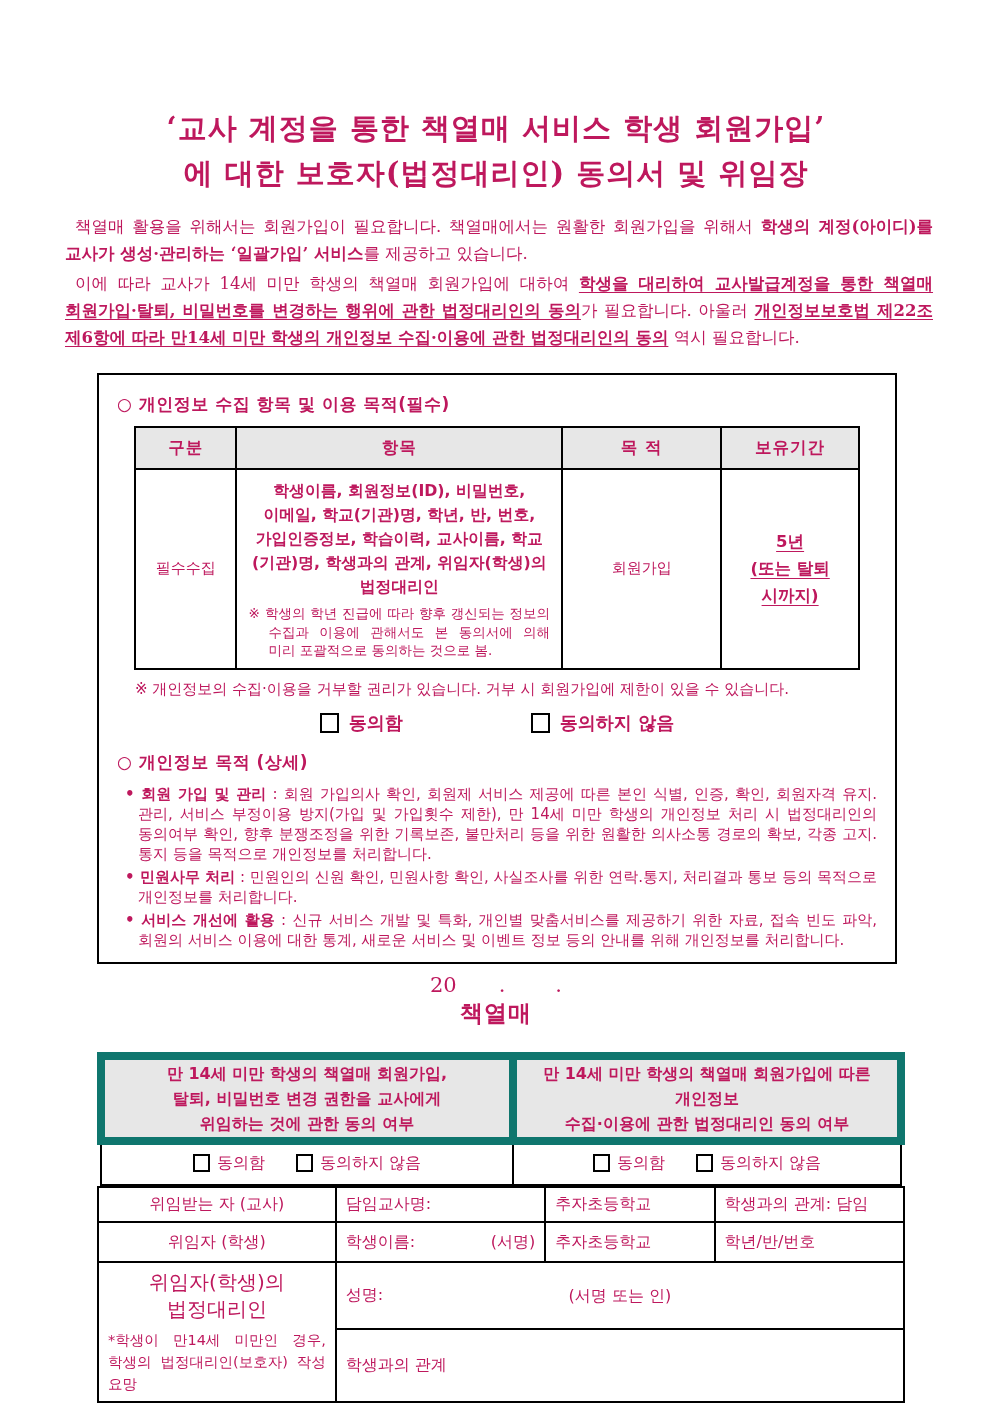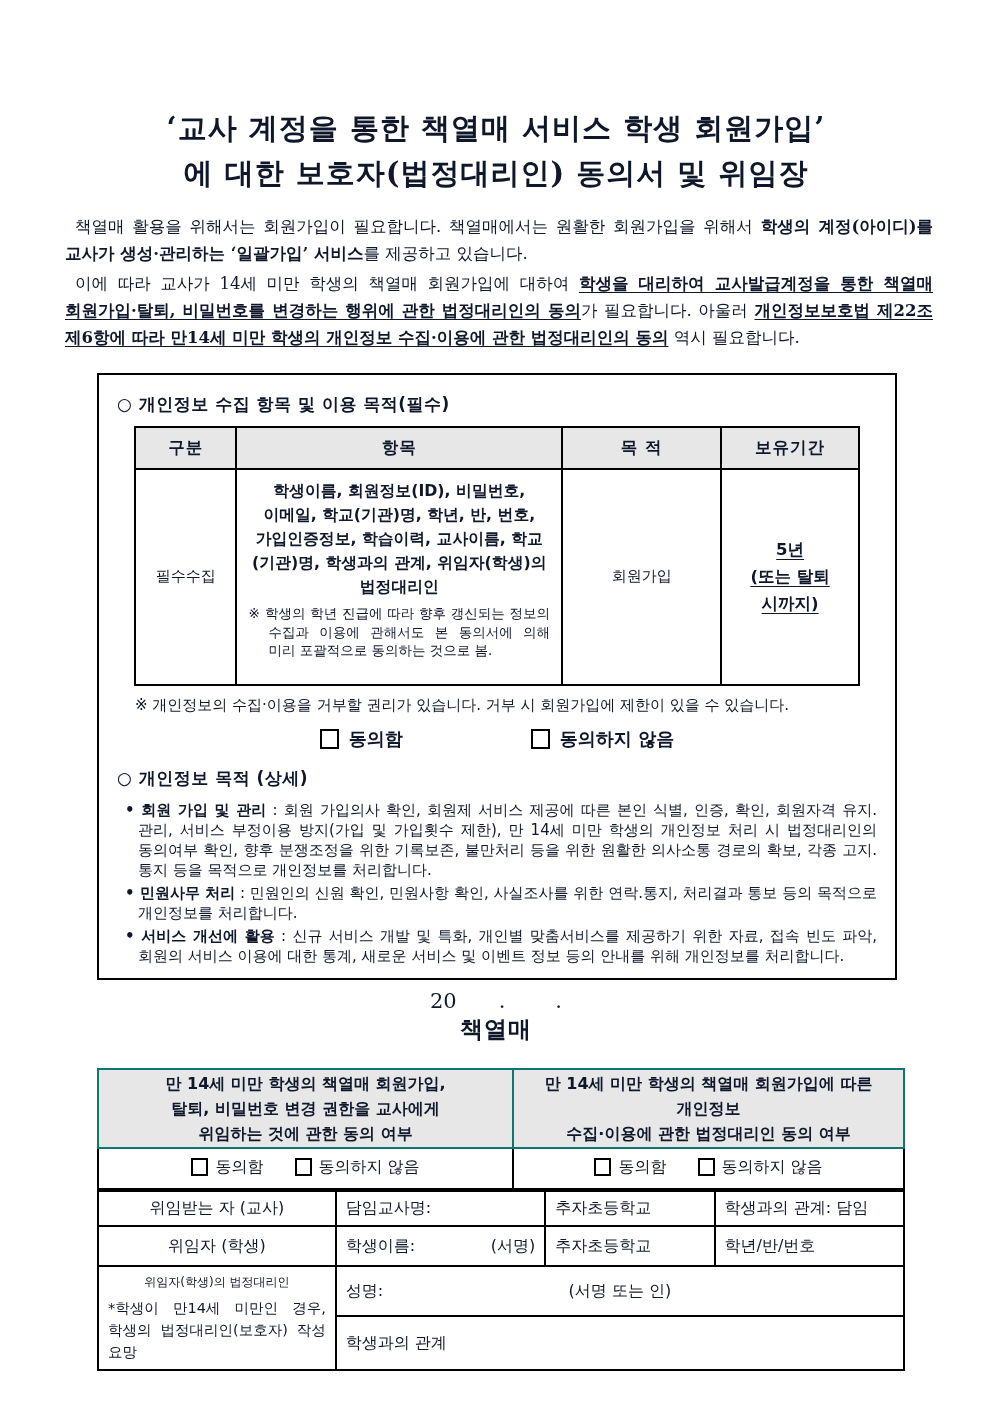--- a/index.html
+++ b/index.html
@@ -1,17 +1,17 @@
 <!DOCTYPE html>
 <html lang="ko"><head>
 <meta charset="utf-8">
 <style>
   html,body{margin:0;padding:0;background:#fff;}
   .page{
-    width:992px;height:1403px;background:#ffffff;color:#0f172a;
+    width:992px;height:1403px;background:#ffffff;color:#be185d;
     position:relative;overflow:hidden;
     font-family:"DejaVu Serif","Liberation Serif",serif;
   }
   .b{font-weight:bold;}
   .u{text-decoration:underline;text-underline-offset:3px;}
   
   .title{
     margin:106px 60px 0 60px;text-align:center;font-weight:bold;
     font-size:29px;line-height:45px;letter-spacing:1px;
   }
@@ -26,21 +26,21 @@
   }
   .sec-title{font-size:17px;font-weight:bold;margin:4px 4px 10px 4px;letter-spacing:0.5px;}
   table{border-collapse:collapse;}
   .t1{width:94.5%;margin:4px auto 8px auto;text-align:center;}
   .t1 th{
     background:#e7e7e7;border:2px solid #000;font-size:16.5px;
     padding:9px 4px;font-weight:bold;letter-spacing:1px;
   }
   .t1 td{border:2px solid #000;vertical-align:middle;}
   .t1 .c1{width:14%;font-size:15px;}
-  .t1 .c2{width:45%;padding:9px 11px 24px 11px;}
+  .t1 .c2{width:45%;padding:9px 11px 8px 11px;}
   .t1 .c3{width:22%;font-size:15px;font-family:Liberation Serif, serif;}
   .t1 .c4{width:19%;}
   .items{font-weight:bold;font-size:15.8px;line-height:24px;text-align:center;word-break:keep-all;}
   .items-note{
     font-size:13.5px;line-height:18.5px;text-align:justify;
     margin-top:5px;padding-left:20px;text-indent:-20px;word-break:keep-all;
   }
   .c4 div{font-weight:bold;font-size:16.5px;line-height:27px;text-decoration:underline;text-underline-offset:4px;}
   .refusal-note{font-size:15px;margin:10px 4px 12px 22px;}
   .consent-row{display:flex;justify-content:center;gap:128px;font-size:18px;font-weight:bold;margin:4px 0 16px 0;}
@@ -52,36 +52,36 @@
   
   .date-line{text-align:center;font-size:21px;margin-top:9px;font-family:"DejaVu Serif","Liberation Serif",serif;}
   .date-line .d1{margin-left:42px;}
   .date-line .d2{margin-left:50px;}
   .brand{text-align:center;font-weight:bold;font-size:23px;margin-top:1px;
     font-family:"DejaVu Sans","Liberation Sans",sans-serif;letter-spacing:1px;}
   
   .t2wrap{margin:23px 87px 0 97px;font-family:"DejaVu Sans","Liberation Sans",sans-serif;}
   .t2a{width:100%;}
   .t2a th{
-    border:2px solid #0f766e;background:#e7e7e7;font-size:16px;line-height:25px;
+    border:8px solid #0f766e;background:#e7e7e7;font-size:16px;line-height:25px;
     white-space:pre-line;font-weight:bold;height:74px;vertical-align:middle;word-break:keep-all;
   }
   .t2a th.h-left{width:51.5%;}
   .t2a td{border:2px solid #000;text-align:center;font-size:16px;padding:8px 0;height:20px;}
   .cb2{display:inline-block;width:13px;height:14px;border:2px solid #000;margin-right:7px;vertical-align:-2px;background:#fff;}
   .opt2{display:inline-flex;align-items:center;}
   .gap{margin-left:26px;}
   .t2b{width:100%;margin-top:0;}
   .t2b td{border:2px solid #000;font-size:16px;padding:6px 9px;vertical-align:middle;word-break:keep-all;}
   .t2b .lab{text-align:center;}
   .t2b .r1{height:34px;}
   .t2b .r2{height:40px;}
   .split{display:flex;justify-content:space-between;align-items:center;}
   .guardian-cell{padding:6px 6px;}
-  .guardian-cell .gl1{text-align:center;font-size:12px;margin-bottom:6px;}
+  .guardian-cell .gl1{text-align:center;font-size:20px;margin-bottom:6px;}
   .guardian-cell .gl2{font-size:14.5px;line-height:22px;text-align:justify;}
   .namecell{position:relative;height:36px;}
   .center-sign{position:absolute;left:50%;top:50%;transform:translate(-50%,-50%);}
   .relcell{height:40px;}
 </style>
 </head>
 <body>
 
 <div class="page">
 

